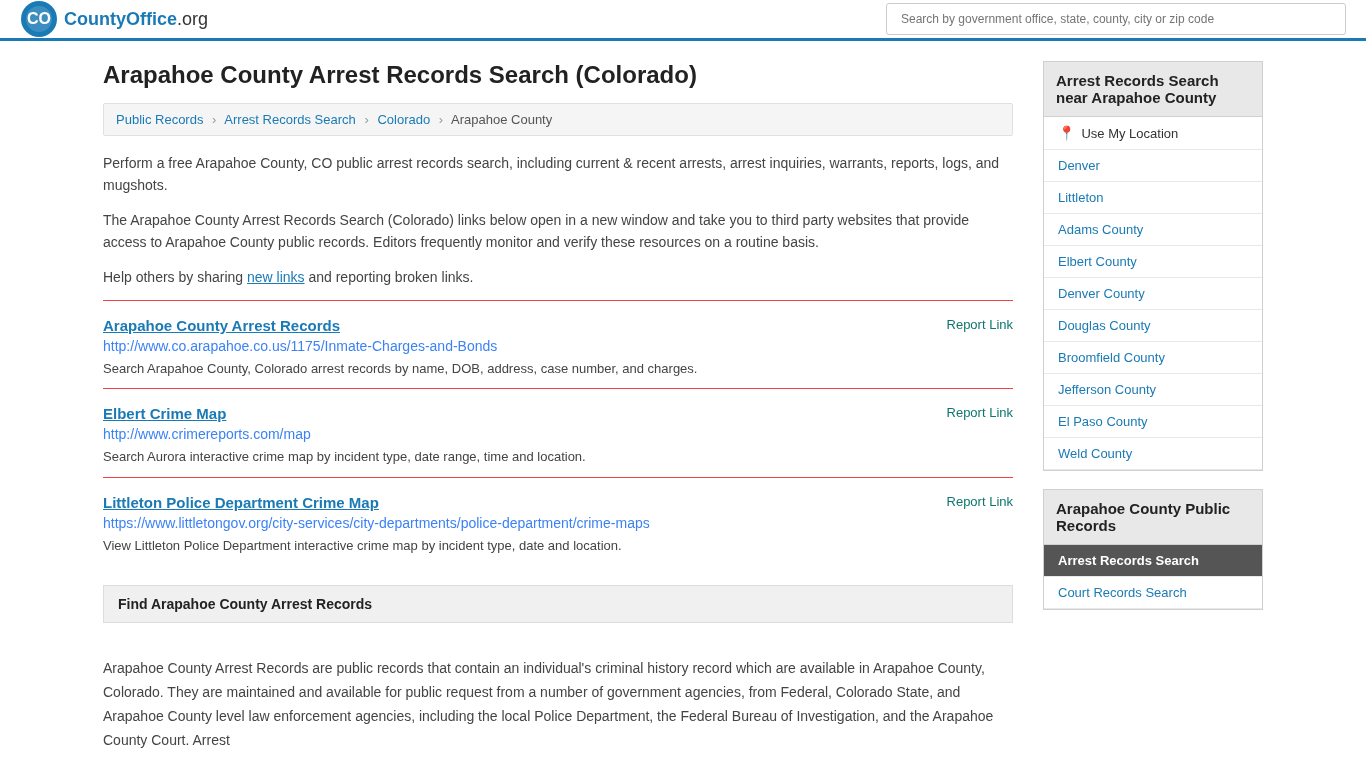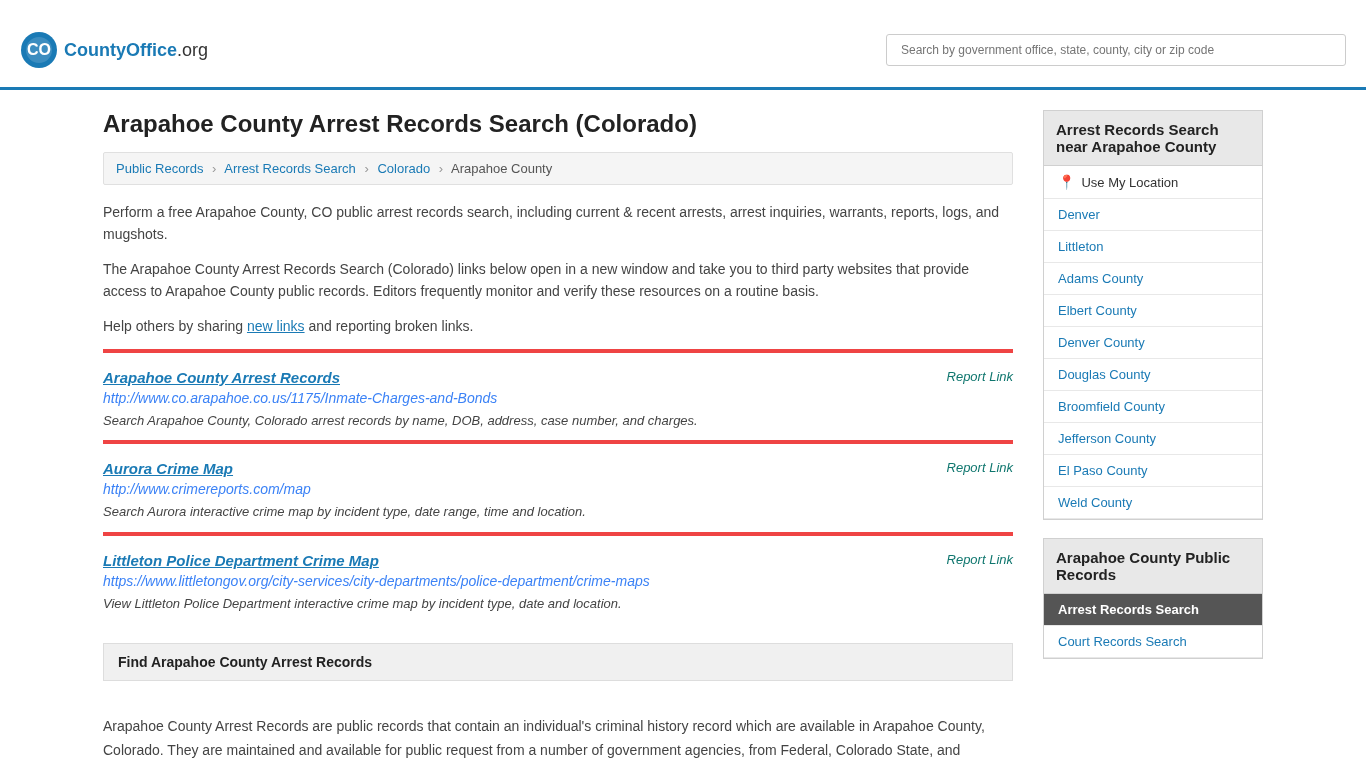--- a/index.html
+++ b/index.html
@@ -2,25 +2,24 @@
 <html><head>
   <meta charset="utf-8">
   <style>
     * { margin: 0; padding: 0; box-sizing: border-box; }
     body { font-family: Arial, sans-serif; font-size: 14px; color: #333; background: #fff; }
 
     
     #header {
       background: #fff;
       border-bottom: 3px solid #1a7ab5;
-      padding: 18px 20px;
+      padding: 0 20px;
       display: flex;
       align-items: center;
       justify-content: space-between;
-      margin-top: 13px;
     }
     #logo-area {
       display: flex;
       align-items: center;
       gap: 6px;
     }
     #logo-icon {
       width: 38px;
       height: 38px;
     }
@@ -81,23 +80,22 @@
       color: #444;
       margin-bottom: 12px;
     }
     .desc-para a {
       color: #1a7ab5;
       text-decoration: underline;
     }
 
     
     .link-entry {
-      border-top: 4px solid #ef4444;
+      border-top: 1px solid #ef4444;
       padding: 16px 0 10px 0;
-      font-style: italic;
     }
     .link-entry-header {
       display: flex;
       justify-content: space-between;
       align-items: flex-start;
       margin-bottom: 4px;
     }
     .link-entry-title {
       font-size: 15px;
       font-weight: bold;
@@ -226,21 +224,21 @@
         <div class="link-entry-header">
           <span class="link-entry-title">Arapahoe County Arrest Records</span>
           <span class="report-link-btn">Report Link</span>
         </div>
         <div class="link-entry-url">http://www.co.arapahoe.co.us/1175/Inmate-Charges-and-Bonds</div>
         <div class="link-entry-desc">Search Arapahoe County, Colorado arrest records by name, DOB, address, case number, and charges.</div>
       </div>
 
       <div class="link-entry">
         <div class="link-entry-header">
-          <span class="link-entry-title">Aurora Crime Map</span>
+          <span class="link-entry-title">Elbert Crime Map</span>
           <span class="report-link-btn">Report Link</span>
         </div>
         <div class="link-entry-url">http://www.crimereports.com/map</div>
         <div class="link-entry-desc">Search Aurora interactive crime map by incident type, date range, time and location.</div>
       </div>
 
       <div class="link-entry">
         <div class="link-entry-header">
           <span class="link-entry-title">Littleton Police Department Crime Map</span>
           <span class="report-link-btn">Report Link</span>

